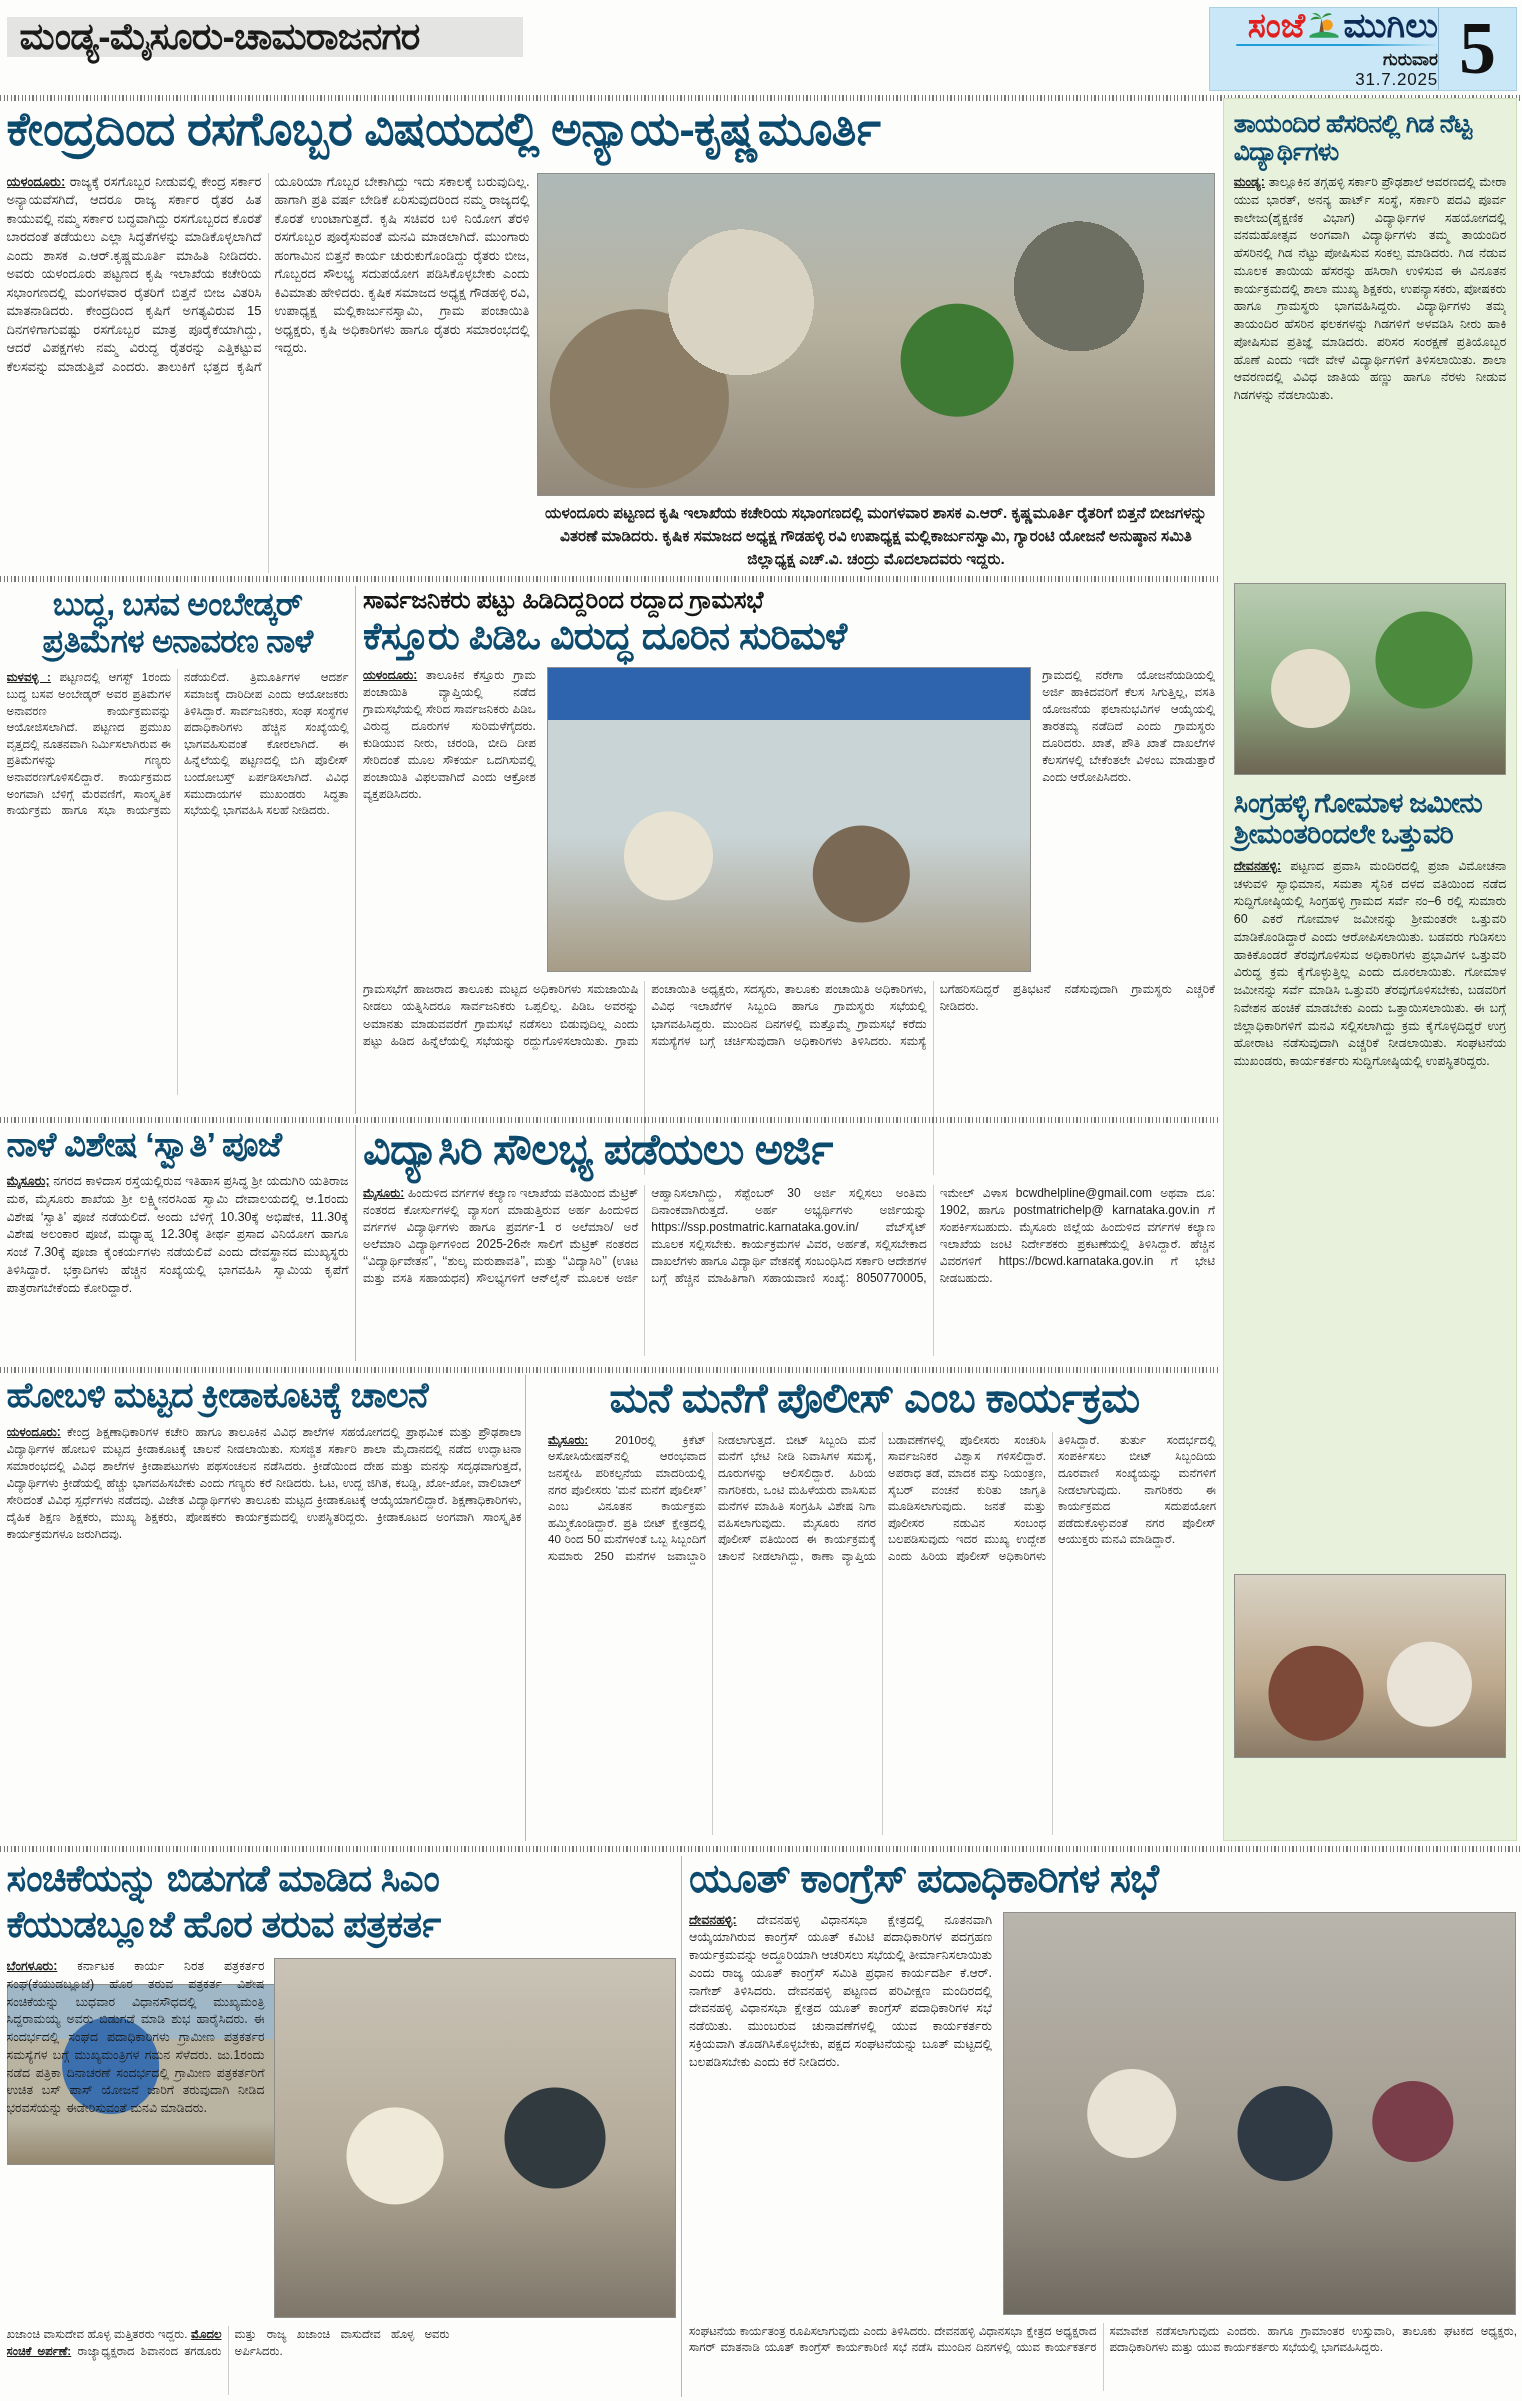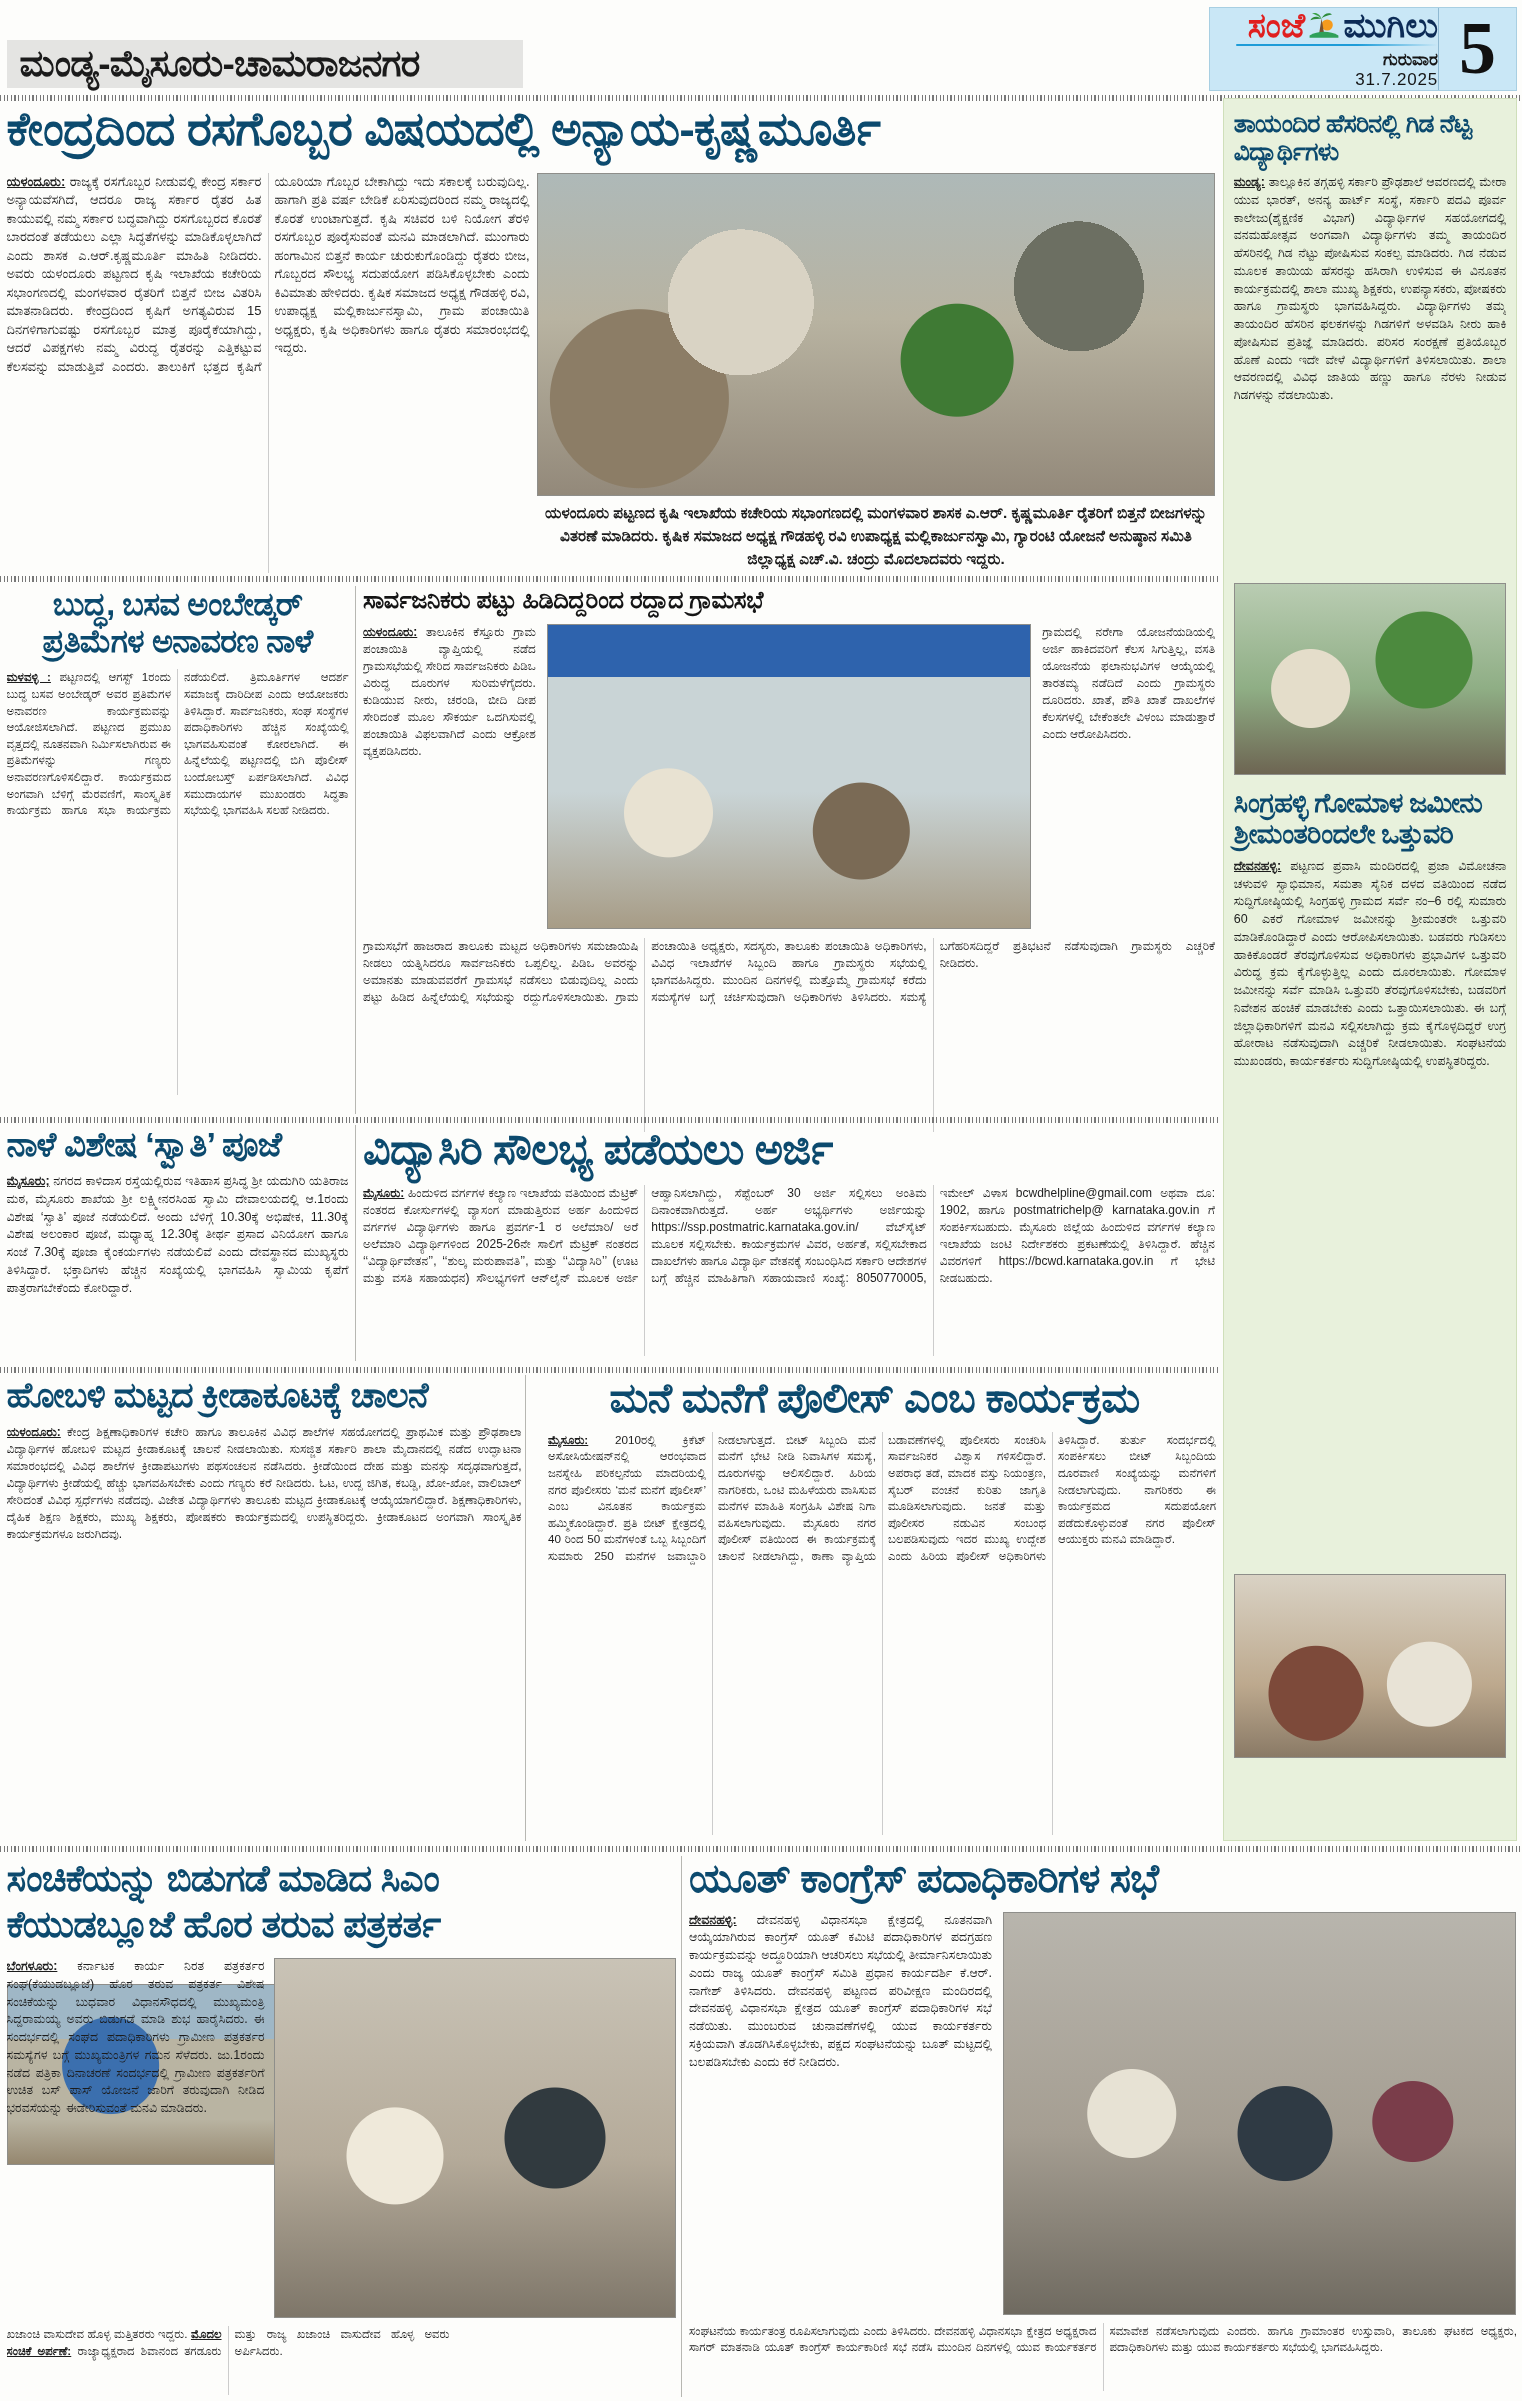--- a/index.html
+++ b/index.html
@@ -62,21 +62,21 @@
       radial-gradient(circle at 25% 50%, #e7e2d4 0 44px, rgba(231,226,212,0) 45px),
       radial-gradient(circle at 55% 55%, #2f3a44 0 47px, rgba(47,58,68,0) 48px),
       radial-gradient(circle at 80% 52%, #7a3d4a 0 40px, rgba(122,61,74,0) 41px),
       linear-gradient(180deg,#b8b5ad 0%, #a59e92 55%, #6f6a60 100%); }
   .greencol { background:#e8f1dc; border:0.8px solid #cfdfba; padding:9.7px 9.7px; }
   .greencol .hl { line-height:1.15; }
 </style>
 </head>
 <body>
 
-<div class="abs region-banner" style="left:6.5px;top:40px;width:516px;height:48px;">
+<div class="abs region-banner" style="left:6.5px;top:17px;width:516px;height:40px;">
   <span>ಮಂಡ್ಯ-ಮೈಸೂರು-ಚಾಮರಾಜನಗರ</span>
 </div>
 
 <div class="abs masthead" style="left:1209px;top:6.5px;width:308px;height:84px;">
   <div class="mh-left">
     <div class="mh-title">
       <span class="mh-red">ಸಂಜೆ</span>
       <span style="display:inline-flex;">
         <svg width="32" height="32" viewBox="0 0 40 40">
           <circle cx="24" cy="20" r="7" fill="#f59b1e"></circle>
@@ -128,20 +128,21 @@
   <div class="hl" style="font-size:32px;line-height:1.15;text-align:center;">ಬುದ್ಧ, ಬಸವ ಅಂಬೇಡ್ಕರ್ ಪ್ರತಿಮೆಗಳ ಅನಾವರಣ ನಾಳೆ</div>
   <div class="bodytxt jus cols2 clip" style="font-size:11.7px;margin-top:9.7px;height:426px;">
     <span class="dl">ಮಳವಳ್ಳಿ :</span><span> ಪಟ್ಟಣದಲ್ಲಿ ಆಗಸ್ಟ್ 1ರಂದು ಬುದ್ಧ ಬಸವ ಅಂಬೇಡ್ಕರ್ ಅವರ ಪ್ರತಿಮೆಗಳ ಅನಾವರಣ ಕಾರ್ಯಕ್ರಮವನ್ನು ಆಯೋಜಿಸಲಾಗಿದೆ. ಪಟ್ಟಣದ ಪ್ರಮುಖ ವೃತ್ತದಲ್ಲಿ ನೂತನವಾಗಿ ನಿರ್ಮಿಸಲಾಗಿರುವ ಈ ಪ್ರತಿಮೆಗಳನ್ನು ಗಣ್ಯರು ಅನಾವರಣಗೊಳಿಸಲಿದ್ದಾರೆ. ಕಾರ್ಯಕ್ರಮದ ಅಂಗವಾಗಿ ಬೆಳಿಗ್ಗೆ ಮೆರವಣಿಗೆ, ಸಾಂಸ್ಕೃತಿಕ ಕಾರ್ಯಕ್ರಮ ಹಾಗೂ ಸಭಾ ಕಾರ್ಯಕ್ರಮ ನಡೆಯಲಿದೆ. ತ್ರಿಮೂರ್ತಿಗಳ ಆದರ್ಶ ಸಮಾಜಕ್ಕೆ ದಾರಿದೀಪ ಎಂದು ಆಯೋಜಕರು ತಿಳಿಸಿದ್ದಾರೆ. ಸಾರ್ವಜನಿಕರು, ಸಂಘ ಸಂಸ್ಥೆಗಳ ಪದಾಧಿಕಾರಿಗಳು ಹೆಚ್ಚಿನ ಸಂಖ್ಯೆಯಲ್ಲಿ ಭಾಗವಹಿಸುವಂತೆ ಕೋರಲಾಗಿದೆ. ಈ ಹಿನ್ನೆಲೆಯಲ್ಲಿ ಪಟ್ಟಣದಲ್ಲಿ ಬಿಗಿ ಪೊಲೀಸ್ ಬಂದೋಬಸ್ತ್ ಏರ್ಪಡಿಸಲಾಗಿದೆ. ವಿವಿಧ ಸಮುದಾಯಗಳ ಮುಖಂಡರು ಸಿದ್ಧತಾ ಸಭೆಯಲ್ಲಿ ಭಾಗವಹಿಸಿ ಸಲಹೆ ನೀಡಿದರು.</span>
   </div>
 </div>
 
 <div class="abs vr" style="left:355px;top:586px;height:528px;"></div>
 
 <div class="abs" style="left:363px;top:586px;width:852px;">
   <div class="kicker">ಸಾರ್ವಜನಿಕರು ಪಟ್ಟು ಹಿಡಿದಿದ್ದರಿಂದ ರದ್ದಾದ ಗ್ರಾಮಸಭೆ</div>
+  <div class="hl" style="font-size:38px;line-height:1.05;margin-top:3.2px;">ಕೆಸ್ತೂರು ಪಿಡಿಒ ವಿರುದ್ಧ ದೂರಿನ ಸುರಿಮಳೆ</div>
   <div style="display:flex;gap:11.3px;margin-top:9.7px;">
     <div class="bodytxt jus clip" style="width:173px;height:305px;font-size:12px;">
       <span class="dl">ಯಳಂದೂರು:</span><span> ತಾಲೂಕಿನ ಕೆಸ್ತೂರು ಗ್ರಾಮ ಪಂಚಾಯಿತಿ ವ್ಯಾಪ್ತಿಯಲ್ಲಿ ನಡೆದ ಗ್ರಾಮಸಭೆಯಲ್ಲಿ ಸೇರಿದ ಸಾರ್ವಜನಿಕರು ಪಿಡಿಒ ವಿರುದ್ಧ ದೂರುಗಳ ಸುರಿಮಳೆಗೈದರು. ಕುಡಿಯುವ ನೀರು, ಚರಂಡಿ, ಬೀದಿ ದೀಪ ಸೇರಿದಂತೆ ಮೂಲ ಸೌಕರ್ಯ ಒದಗಿಸುವಲ್ಲಿ ಪಂಚಾಯಿತಿ ವಿಫಲವಾಗಿದೆ ಎಂದು ಆಕ್ರೋಶ ವ್ಯಕ್ತಪಡಿಸಿದರು.</span>
     </div>
     <div class="ph ph-sabha" style="width:484px;height:305px;"></div>
     <div class="bodytxt jus clip" style="width:173px;height:305px;font-size:12px;">ಗ್ರಾಮದಲ್ಲಿ ನರೇಗಾ ಯೋಜನೆಯಡಿಯಲ್ಲಿ ಅರ್ಜಿ ಹಾಕಿದವರಿಗೆ ಕೆಲಸ ಸಿಗುತ್ತಿಲ್ಲ, ವಸತಿ ಯೋಜನೆಯ ಫಲಾನುಭವಿಗಳ ಆಯ್ಕೆಯಲ್ಲಿ ತಾರತಮ್ಯ ನಡೆದಿದೆ ಎಂದು ಗ್ರಾಮಸ್ಥರು ದೂರಿದರು. ಖಾತೆ, ಪೌತಿ ಖಾತೆ ದಾಖಲೆಗಳ ಕೆಲಸಗಳಲ್ಲಿ ಬೇಕೆಂತಲೇ ವಿಳಂಬ ಮಾಡುತ್ತಾರೆ ಎಂದು ಆರೋಪಿಸಿದರು.</div>
   </div>
   <div class="bodytxt jus cols3 clip" style="margin-top:9.7px;height:194px;font-size:12px;">ಗ್ರಾಮಸಭೆಗೆ ಹಾಜರಾದ ತಾಲೂಕು ಮಟ್ಟದ ಅಧಿಕಾರಿಗಳು ಸಮಜಾಯಿಷಿ ನೀಡಲು ಯತ್ನಿಸಿದರೂ ಸಾರ್ವಜನಿಕರು ಒಪ್ಪಲಿಲ್ಲ. ಪಿಡಿಒ ಅವರನ್ನು ಅಮಾನತು ಮಾಡುವವರೆಗೆ ಗ್ರಾಮಸಭೆ ನಡೆಸಲು ಬಿಡುವುದಿಲ್ಲ ಎಂದು ಪಟ್ಟು ಹಿಡಿದ ಹಿನ್ನೆಲೆಯಲ್ಲಿ ಸಭೆಯನ್ನು ರದ್ದುಗೊಳಿಸಲಾಯಿತು. ಗ್ರಾಮ ಪಂಚಾಯಿತಿ ಅಧ್ಯಕ್ಷರು, ಸದಸ್ಯರು, ತಾಲೂಕು ಪಂಚಾಯಿತಿ ಅಧಿಕಾರಿಗಳು, ವಿವಿಧ ಇಲಾಖೆಗಳ ಸಿಬ್ಬಂದಿ ಹಾಗೂ ಗ್ರಾಮಸ್ಥರು ಸಭೆಯಲ್ಲಿ ಭಾಗವಹಿಸಿದ್ದರು. ಮುಂದಿನ ದಿನಗಳಲ್ಲಿ ಮತ್ತೊಮ್ಮೆ ಗ್ರಾಮಸಭೆ ಕರೆದು ಸಮಸ್ಯೆಗಳ ಬಗ್ಗೆ ಚರ್ಚಿಸುವುದಾಗಿ ಅಧಿಕಾರಿಗಳು ತಿಳಿಸಿದರು. ಸಮಸ್ಯೆ ಬಗೆಹರಿಸದಿದ್ದರೆ ಪ್ರತಿಭಟನೆ ನಡೆಸುವುದಾಗಿ ಗ್ರಾಮಸ್ಥರು ಎಚ್ಚರಿಕೆ ನೀಡಿದರು.</div>
 </div>
 

